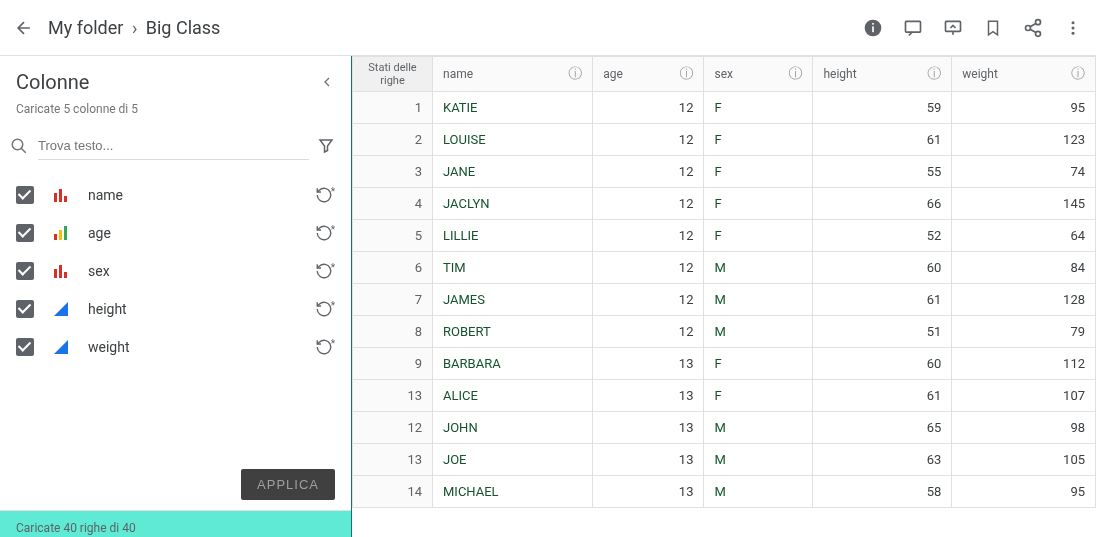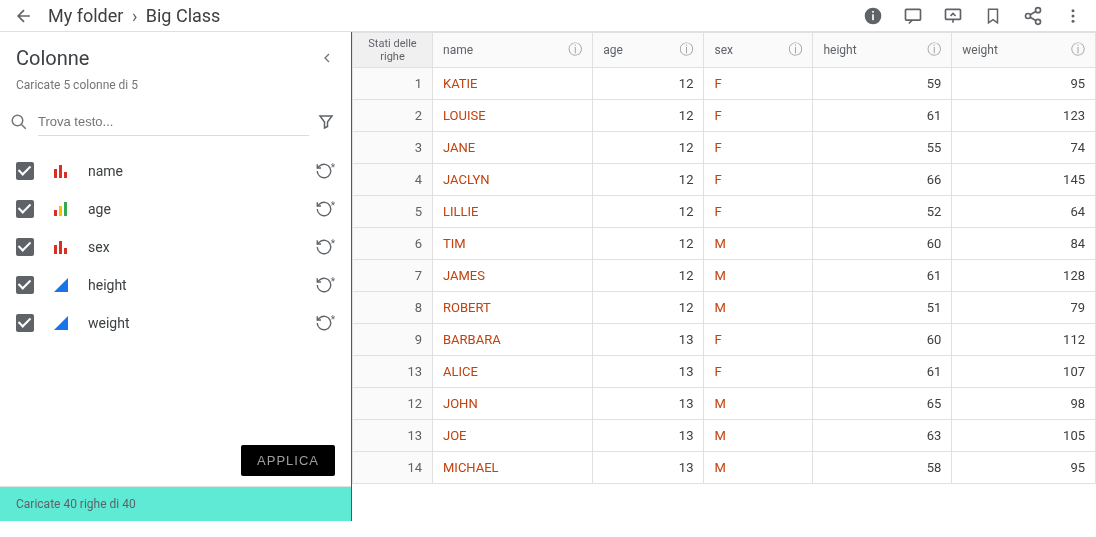--- a/index.html
+++ b/index.html
@@ -1,18 +1,18 @@
 <!DOCTYPE html>
 <html><head>
   <meta charset="utf-8">
   <style>
     * { margin: 0; padding: 0; box-sizing: border-box; }
     body { font-family: Roboto, Arial, sans-serif; font-size: 13px; color: #333; background: #fff; width: 1096px; height: 537px; overflow: hidden; }
     
-    .header { display: flex; align-items: center; height: 32px; padding: 0 12px; border-bottom: 1px solid #e0e0e0; }
+    .header { display: flex; align-items: center; height: 56px; padding: 0 12px; border-bottom: 1px solid #e0e0e0; }
     .back-arrow { width: 24px; height: 24px; display: flex; align-items: center; justify-content: center; cursor: pointer; margin-right: 12px; color: #5f6368; }
     .breadcrumb { font-size: 18px; color: #3c4043; flex: 1; }
     .breadcrumb-sep { margin: 0 4px; color: #5f6368; }
     .header-icons { display: flex; gap: 18px; align-items: center; color: #5f6368; }
     .header-icon { width: 22px; height: 22px; display: flex; align-items: center; justify-content: center; cursor: pointer; }
     
     .main { display: flex; height: calc(100% - 48px); }
     
     .sidebar { width: 352px; border-right: 1px solid #0f766e; display: flex; flex-direction: column; position: relative; }
     .sidebar-header { display: flex; align-items: center; padding: 14px 16px 8px; }
@@ -26,32 +26,32 @@
     
     .columns-list { padding: 10px 0; flex: 1; overflow: auto; }
     .col-item { display: flex; align-items: center; padding: 10px 16px; gap: 18px; }
     .checkbox { width: 18px; height: 18px; background: #5f6368; border-radius: 2px; position: relative; cursor: pointer; }
     .checkbox::after { content: ""; position: absolute; left: 5px; top: 1px; width: 5px; height: 10px; border: solid white; border-width: 0 2px 2px 0; transform: rotate(45deg); }
     .col-icon { width: 18px; height: 18px; display: flex; align-items: center; justify-content: center; }
     .col-label { flex: 1; font-size: 14px; color: #3c4043; }
     .col-action { color: #5f6368; cursor: pointer; display: flex; align-items: center; }
     
     .apply-row { padding: 10px 16px; display: flex; justify-content: flex-end; }
-    .apply-btn { background: #000000; color: #9e9e9e; border: none; padding: 8px 16px; font-size: 13px; letter-spacing: 1px; cursor: pointer; border-radius: 2px; }
+    .apply-btn { background: #404040; color: #9e9e9e; border: none; padding: 8px 16px; font-size: 13px; letter-spacing: 1px; cursor: pointer; border-radius: 2px; }
     .status-bar { background: #5eead4; padding: 10px 16px; font-size: 12px; color: #5f6368; border-top: 1px solid #e0e0e0; }
     
     .table-area { flex: 1; overflow: auto; }
     table { border-collapse: collapse; width: 100%; }
     th, td { border: 1px solid #e0e0e0; padding: 0 10px; height: 32px; font-size: 13px; }
     th { background: #fafafa; color: #5f6368; font-weight: 400; position: relative; font-size: 12px; }
     th .th-wrap { display: flex; align-items: center; justify-content: space-between; }
     th.rowstate { background: #f0f0f0; text-align: center; width: 80px; font-size: 11px; line-height: 1.2; padding: 4px; }
     .th-info { color: #9e9e9e; font-size: 14px; cursor: pointer; }
     td.rownum { background: #fafafa; text-align: right; color: #5f6368; width: 80px; }
-    td.txt { text-align: left; color: #c2410c; }
+    td.txt { text-align: left; color: #14532d; }
     td.num { text-align: right; color: #3c4043; }
     tbody tr { height: 32px; }
     
     svg { display: block; }
   </style>
 </head>
 <body>
 
 <div class="header">
   <div class="back-arrow">

